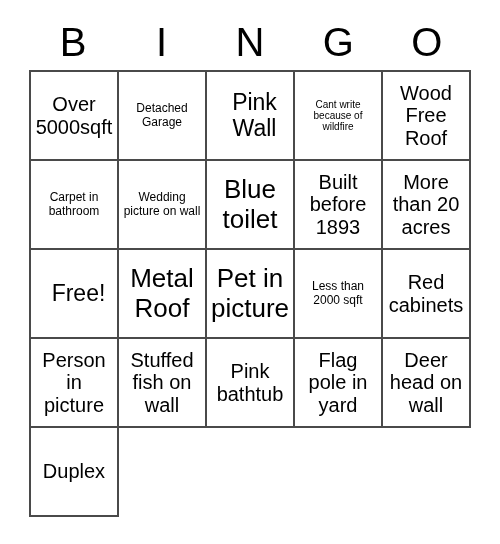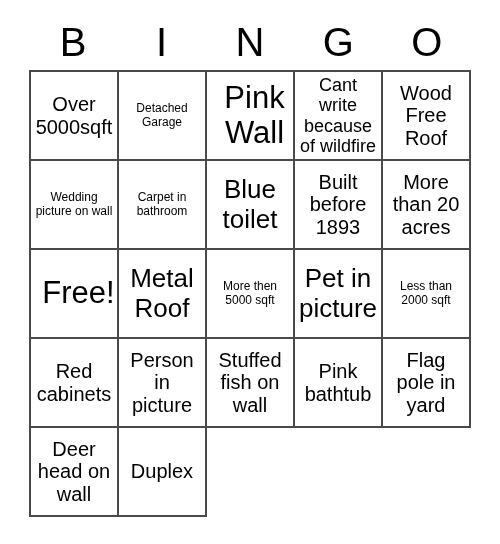--- a/index.html
+++ b/index.html
@@ -58,25 +58,25 @@
     text-align: center;
     padding: 1px 3px;
     box-sizing: border-box;
     overflow: hidden;
     line-height: 1.12;
     word-wrap: break-word;
     background: #ffffff;
   }
 
   
-  .fs-xl  { font-size: 31px; padding-left: 12px; }
+  .fs-xl  { font-size: 23px; padding-left: 12px; }
   .fs-lg  { font-size: 26px; }
   .fs-md  { font-size: 20px; }
   .fs-sm  { font-size: 12px; }
-  .fs-xs  { font-size: 18px; }
+  .fs-xs  { font-size: 10px; }
 </style>
 </head>
 <body>
 
 <div id="bingo-card">
 
   <div id="bingo-header">
     <div class="header-letter">B</div>
     <div class="header-letter">I</div>
     <div class="header-letter">N</div>
@@ -85,29 +85,28 @@
   </div>
 
   <div id="bingo-grid">
 
     <div class="bingo-cell fs-md">Over 5000sqft</div>
     <div class="bingo-cell fs-sm">Detached Garage</div>
     <div class="bingo-cell fs-xl">Pink Wall</div>
     <div class="bingo-cell fs-xs">Cant write because of wildfire</div>
     <div class="bingo-cell fs-md">Wood Free Roof</div>
 
+    <div class="bingo-cell fs-sm">Carpet in bathroom</div>
     <div class="bingo-cell fs-sm">Wedding picture on wall</div>
-    <div class="bingo-cell fs-sm">Carpet in bathroom</div>
     <div class="bingo-cell fs-lg">Blue toilet</div>
 
     <div class="bingo-cell fs-md">Built before 1893</div>
     <div class="bingo-cell fs-md">More than 20 acres</div>
     <div class="bingo-cell fs-xl">Free!</div>
     <div class="bingo-cell fs-lg">Metal Roof</div>
-    <div class="bingo-cell fs-sm">More then 5000 sqft</div>
 
     <div class="bingo-cell fs-lg">Pet in picture</div>
     <div class="bingo-cell fs-sm">Less than 2000 sqft</div>
     <div class="bingo-cell fs-md">Red cabinets</div>
     <div class="bingo-cell fs-md">Person in picture</div>
 
     <div class="bingo-cell fs-md">Stuffed fish on wall</div>
     <div class="bingo-cell fs-md">Pink bathtub</div>
     <div class="bingo-cell fs-md">Flag pole in yard</div>
     <div class="bingo-cell fs-md">Deer head on wall</div>

